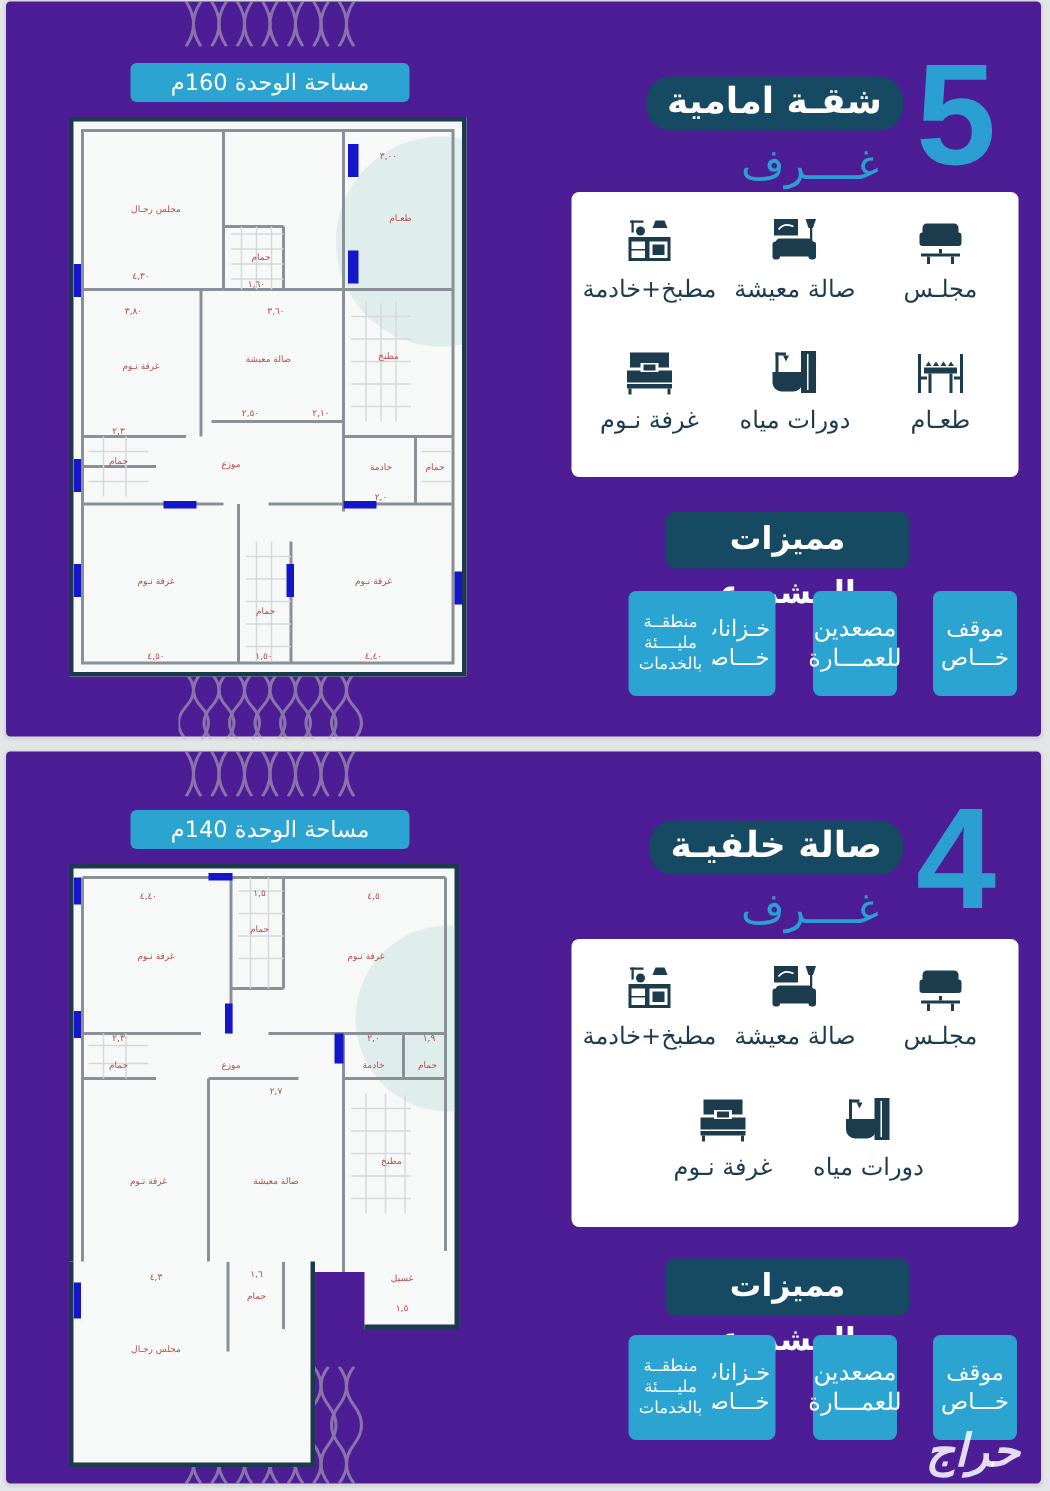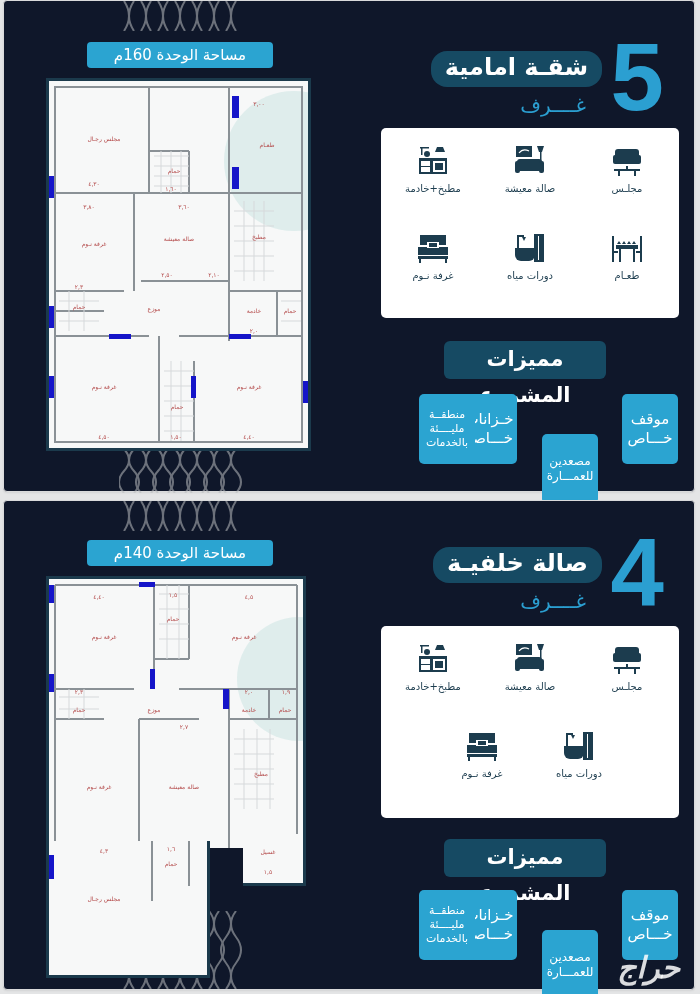--- a/index.html
+++ b/index.html
@@ -4,21 +4,21 @@
 <style>
   * { box-sizing: border-box; margin: 0; padding: 0; }
   body {
     width: 700px; height: 994px; overflow: hidden;
     background: #e4e5e6;
     font-family: "DejaVu Sans", sans-serif;
     position: relative;
   }
   .panel {
     position: absolute; left: 3px; width: 692px;
-    background: #0f172a;
+    background: #4c1d95;
     border: 1px solid #d9dadb;
     border-radius: 4px;
     box-shadow: 0 1px 2px rgba(0,0,0,0.08);
   }
   .panel.p1 { top: 0; height: 492px; }
   .panel.p2 { top: 500px; height: 490px; }
 
   .lattice {
     position: absolute; left: 115px; width: 125px;
     opacity: 0.55;
@@ -48,47 +48,47 @@
   }
   .title-pill {
     position: absolute; right: 62px; top: 14px;
     background: #164a63; color: #fff;
     border-radius: 16px;
     font-size: 24px; font-weight: bold;
     padding: 2px 14px 6px; direction: rtl;
   }
   .rooms-word {
     position: absolute; right: 78px; top: 56px;
-    color: #2b9fd1; font-size: 20px; letter-spacing: 8px; direction: rtl;
+    color: #2b9fd1; font-size: 28px; letter-spacing: 8px; direction: rtl;
   }
 
   .rooms-card {
     position: absolute; left: 377px; width: 298px;
     background: #ffffff; border-radius: 5px;
   }
   .room-item {
     position: absolute; width: 96px; text-align: center; color: #1c3c4e;
   }
-  .room-item .lbl { font-size: 10px; direction: rtl; display: block; margin-top: 4px; }
+  .room-item .lbl { font-size: 16px; direction: rtl; display: block; margin-top: 4px; }
   .room-item svg { display: block; margin: 0 auto; }
 
   .features-pill {
     position: absolute; left: 440px; width: 162px; height: 38px;
     background: #164a63; color: #fff; border-radius: 6px;
     font-size: 21px; font-weight: bold; text-align: center; line-height: 36px;
     direction: rtl;
   }
   .feat {
     position: absolute; width: 56px; height: 70px;
     background: #2ba4d1; color: #fff; border-radius: 5px;
     display: flex; align-items: center; justify-content: center; text-align: center;
     direction: rtl; line-height: 1.25;
   }
   .feat.big { font-size: 15px; }
-  .feat.small { font-size: 12px; margin-top: 40px; }
+  .feat.small { font-size: 16px; }
   .feat.mid { font-size: 11px; margin-left: 38px; }
 
   .watermark {
     position: absolute; right: 14px; bottom: 4px;
     font-size: 30px; font-weight: bold; color: rgba(255,255,255,0.85);
     font-style: italic; letter-spacing: -2px; margin-top: 46px;
   }
 </style>
 </head>
 <body>

